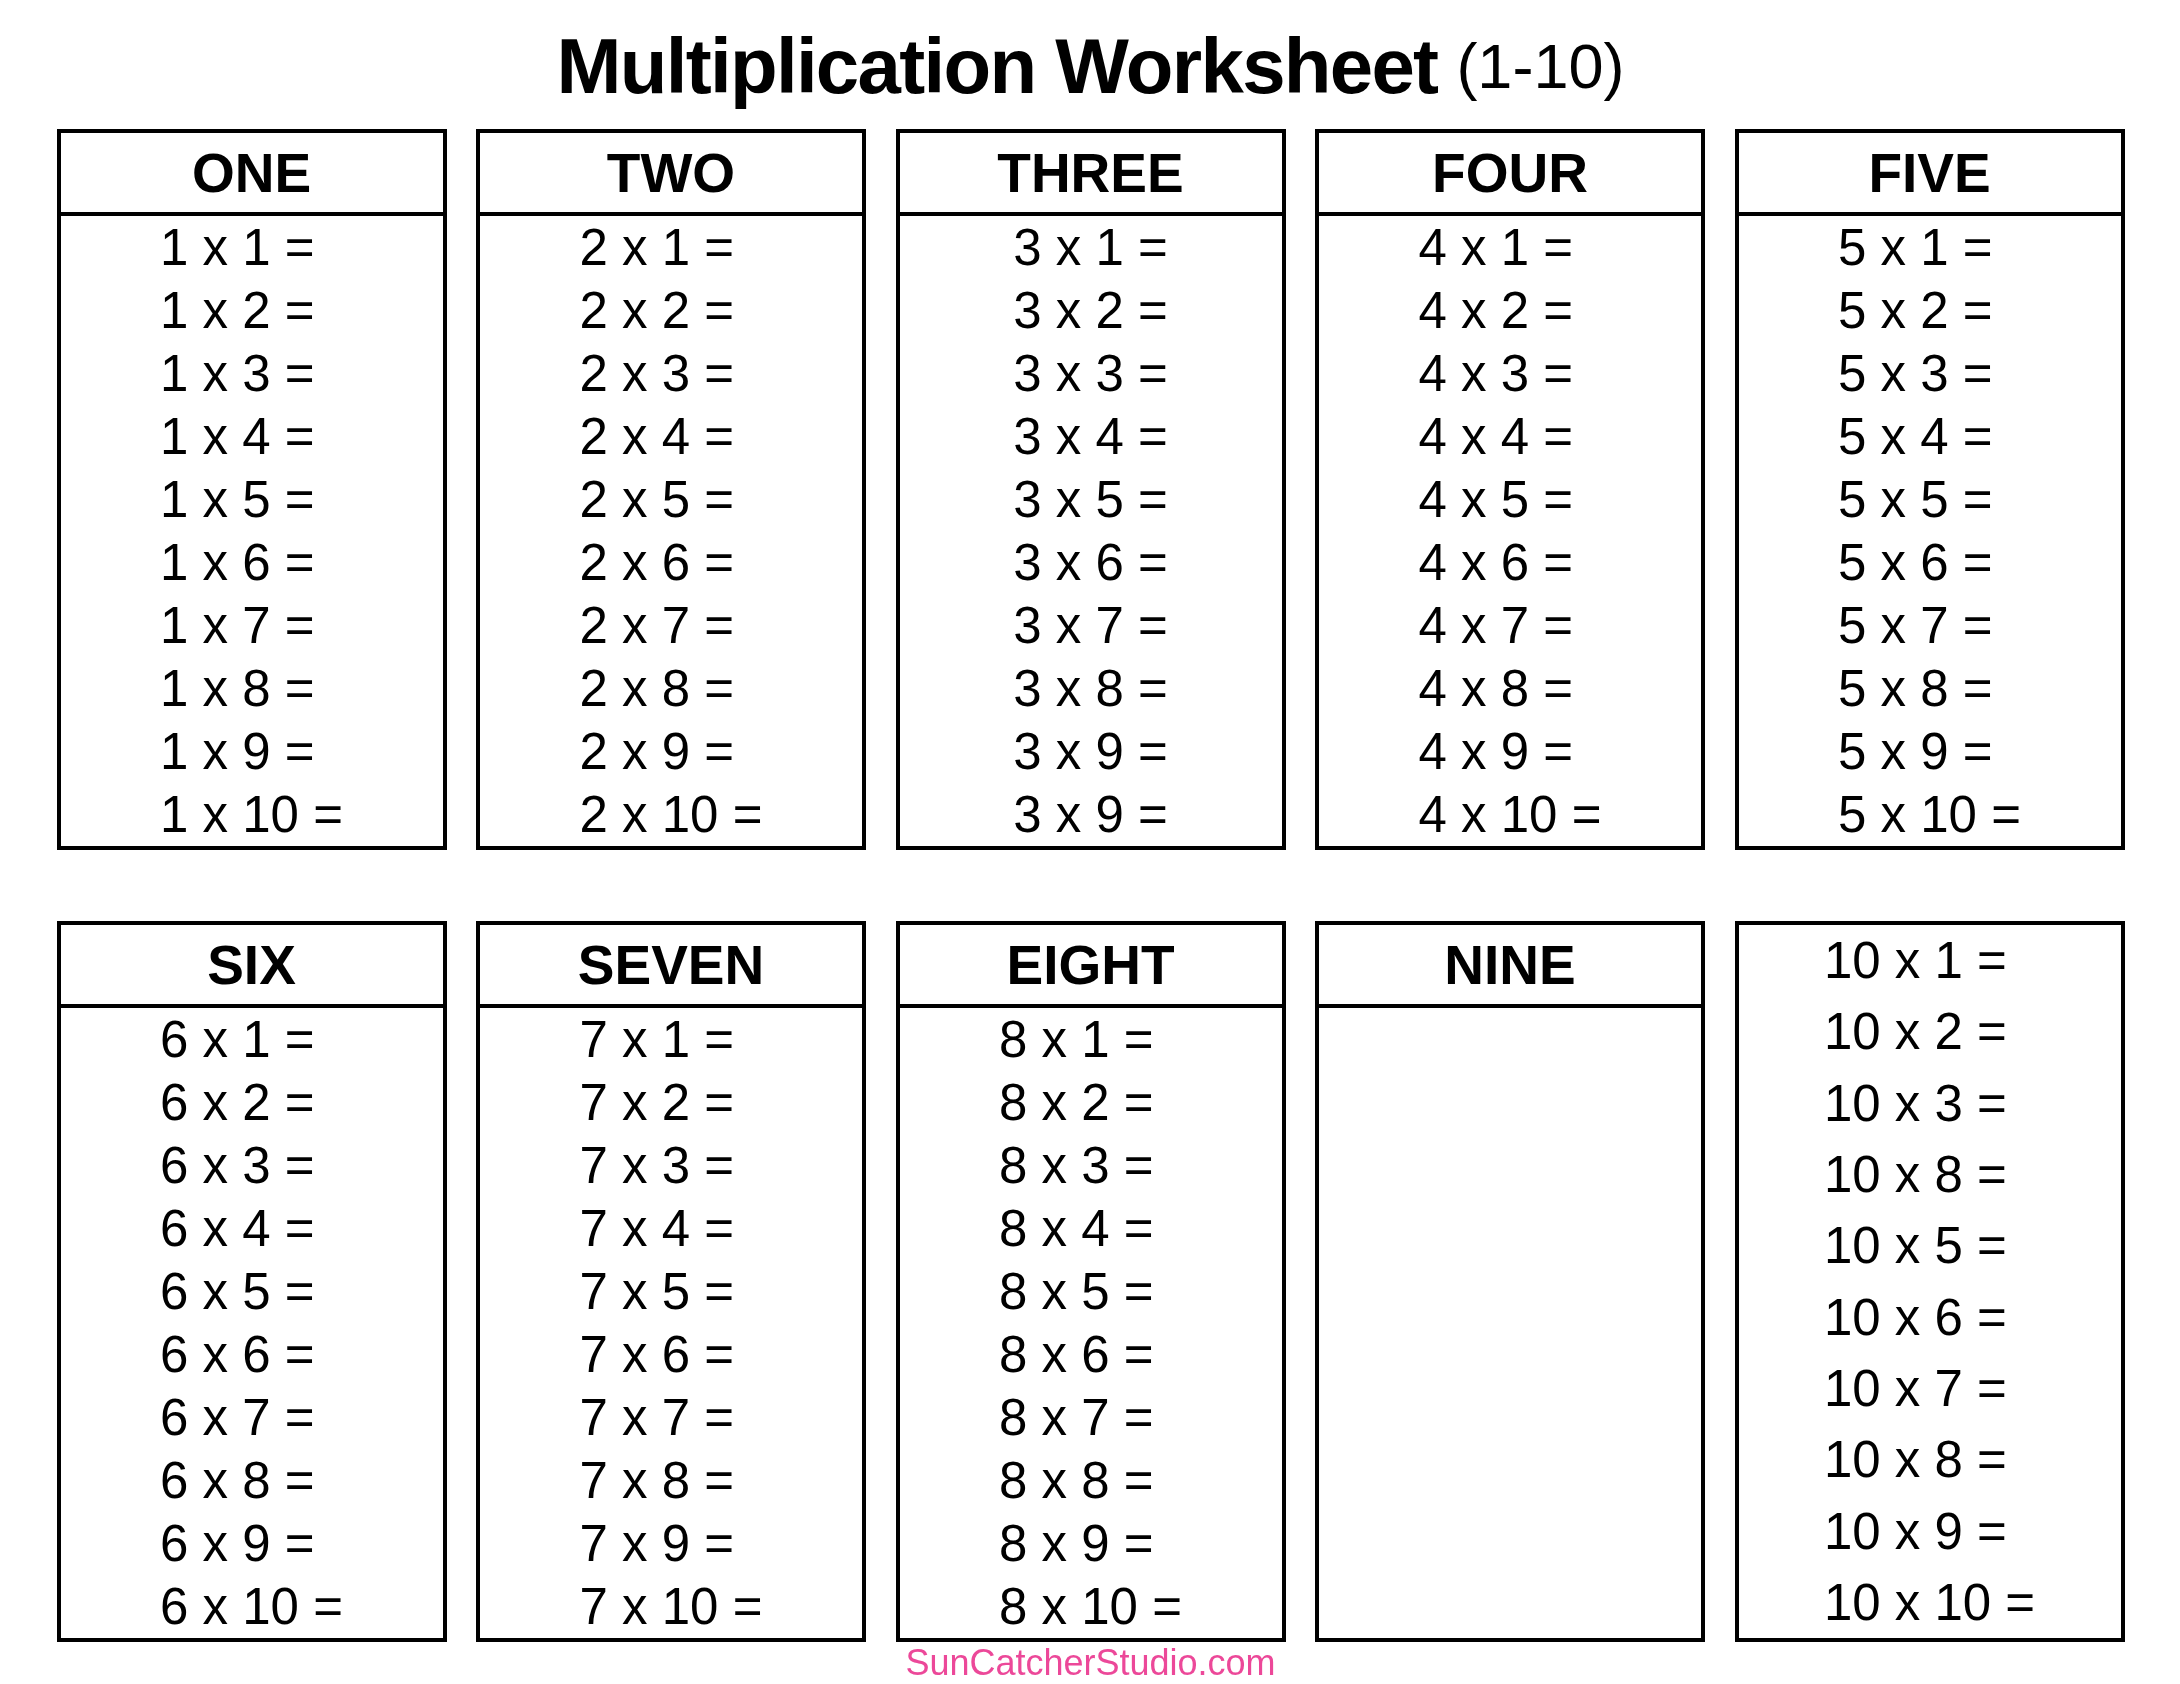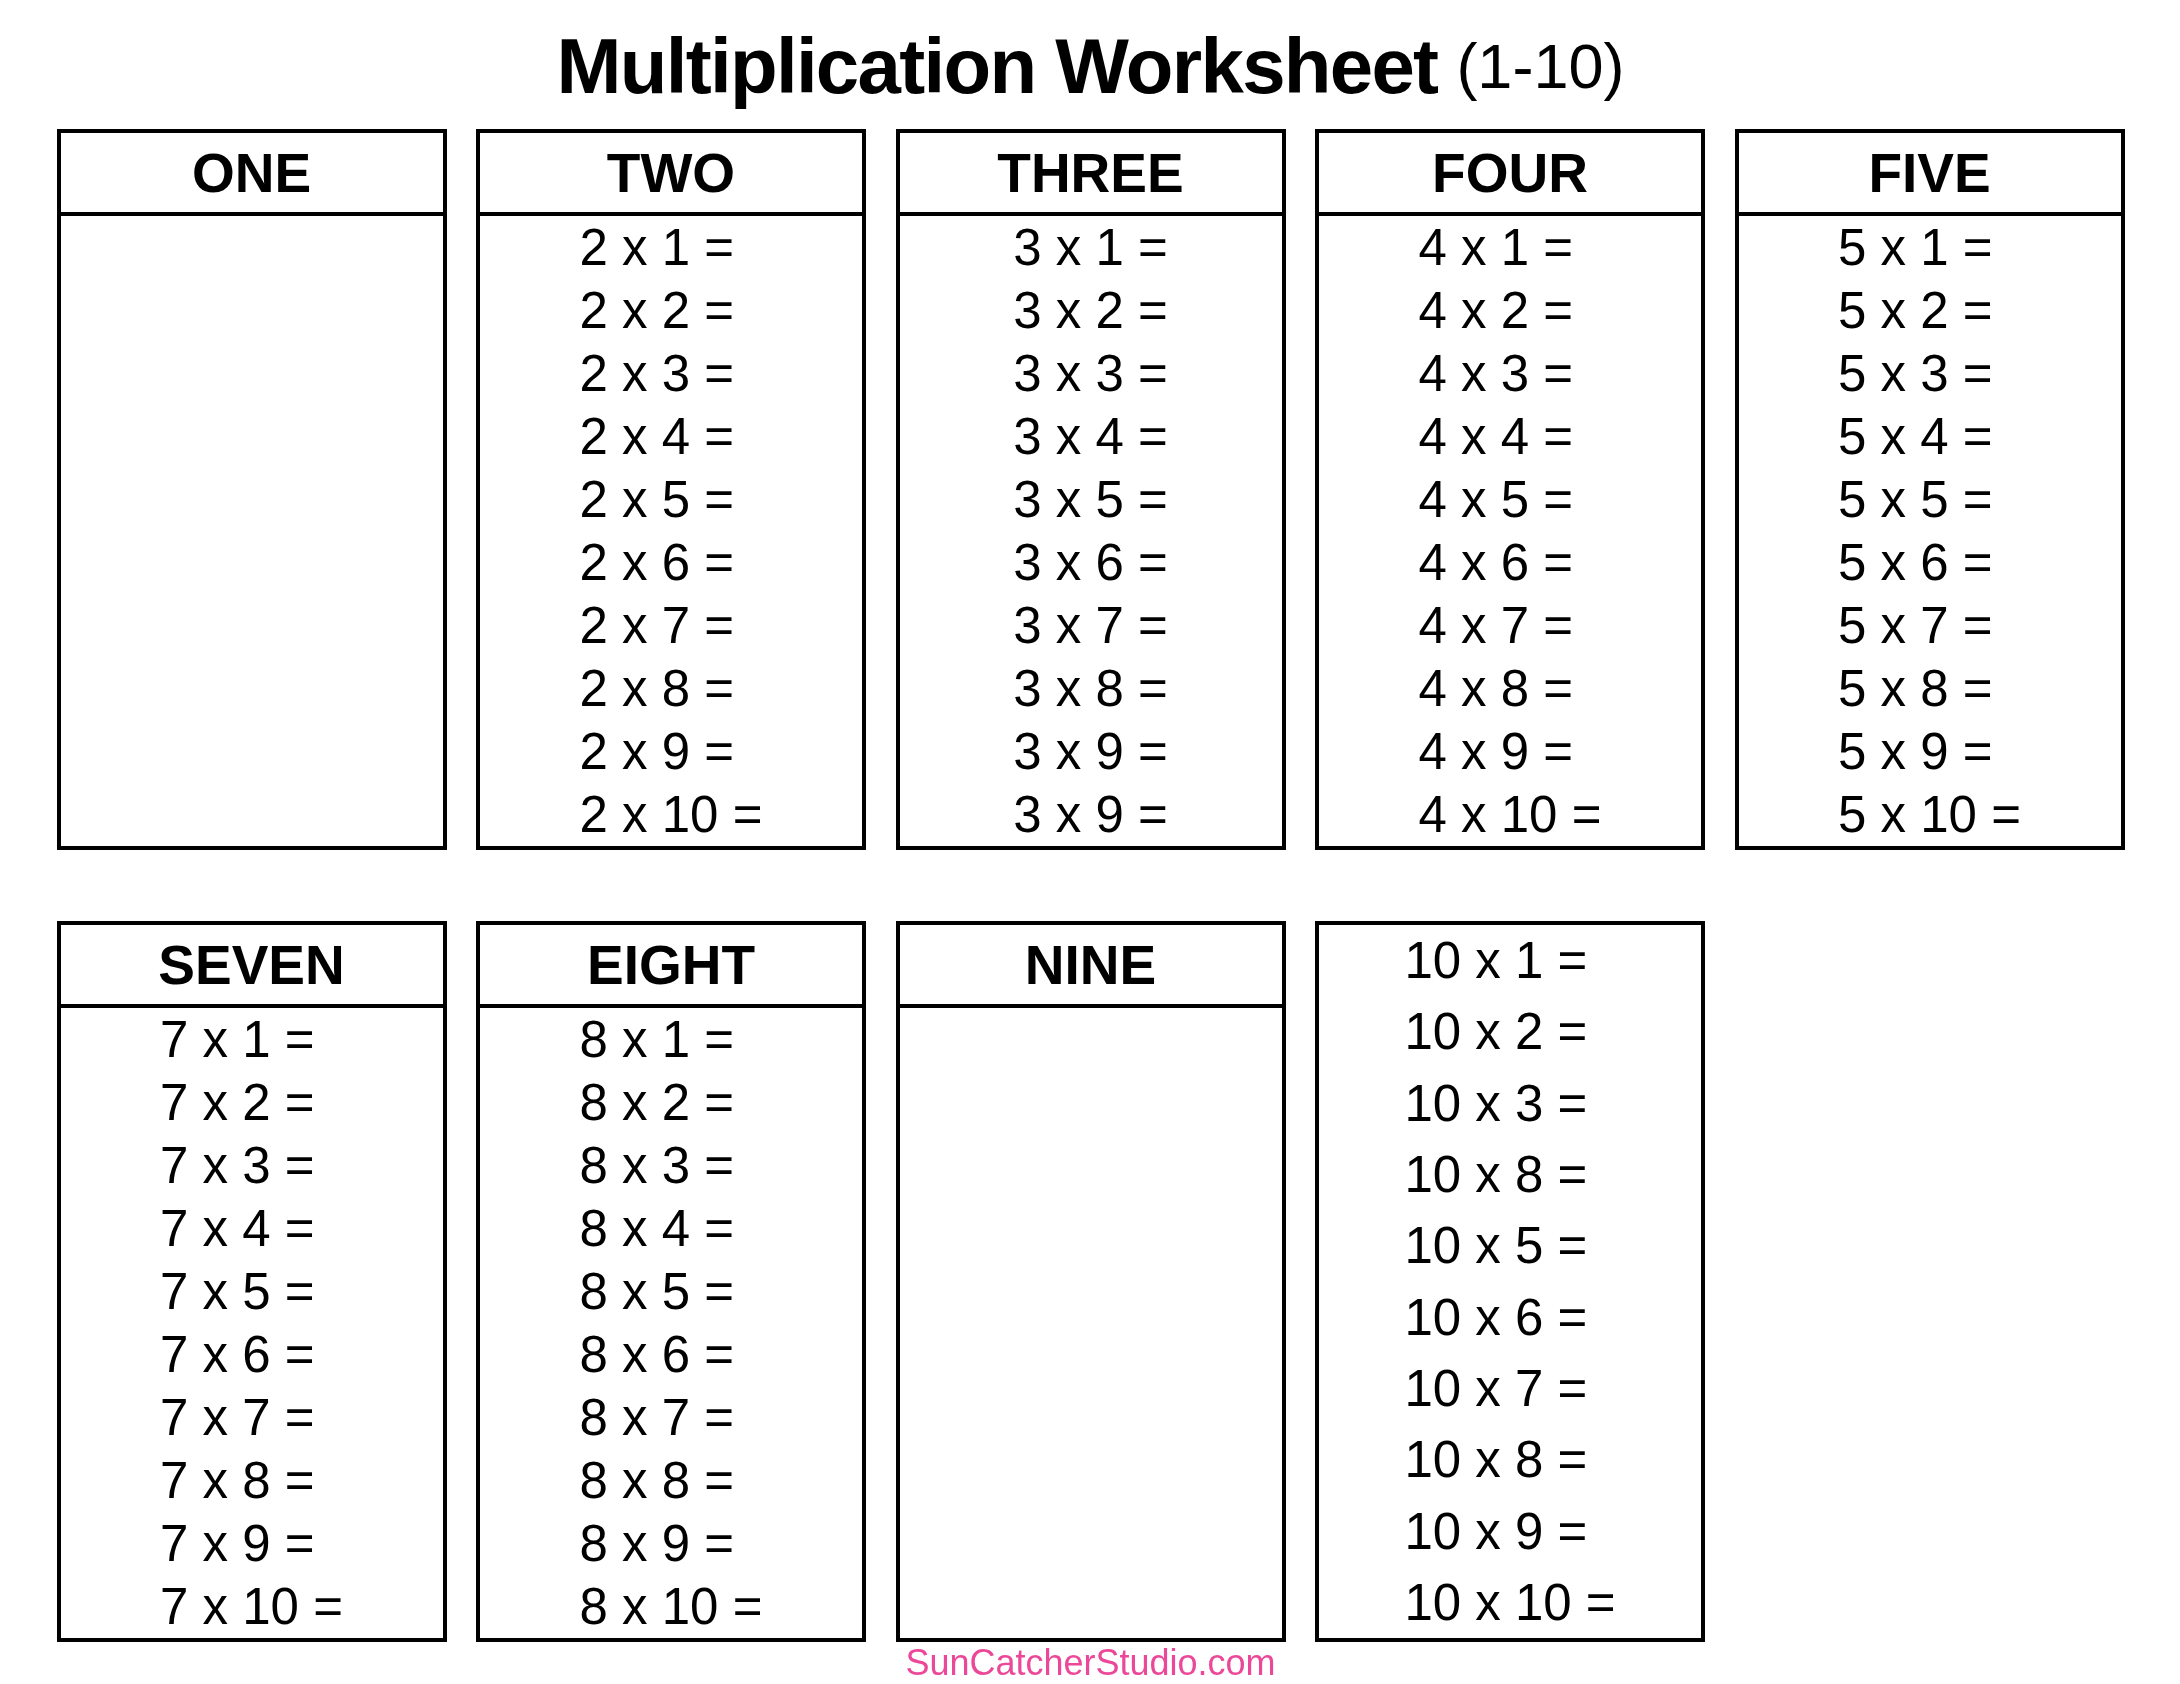--- a/index.html
+++ b/index.html
@@ -79,20 +79,34 @@
 <div class="page">
 
   <div class="header-row">
     <span class="title-main">Multiplication Worksheet</span>
     <span class="title-range">(1-10)</span>
   </div>
 
   <div class="grid" id="tables-grid">
   <section class="table-box">
     <div class="table-header">ONE</div>
+    <div class="table-body">
+      <div class="problems">
+            <div class="problem">1 x 1 =</div>
+            <div class="problem">1 x 2 =</div>
+            <div class="problem">1 x 3 =</div>
+            <div class="problem">1 x 4 =</div>
+            <div class="problem">1 x 5 =</div>
+            <div class="problem">1 x 6 =</div>
+            <div class="problem">1 x 7 =</div>
+            <div class="problem">1 x 8 =</div>
+            <div class="problem">1 x 9 =</div>
+            <div class="problem">1 x 10 =</div>
+          </div>
+    </div>
   </section>
 
   <section class="table-box">
     <div class="table-header">TWO</div>
     <div class="table-body">
       <div class="problems">
             <div class="problem">2 x 1 =</div>
             <div class="problem">2 x 2 =</div>
             <div class="problem">2 x 3 =</div>
             <div class="problem">2 x 4 =</div>
@@ -153,20 +167,37 @@
             <div class="problem">5 x 5 =</div>
             <div class="problem">5 x 6 =</div>
             <div class="problem">5 x 7 =</div>
             <div class="problem">5 x 8 =</div>
             <div class="problem">5 x 9 =</div>
             <div class="problem">5 x 10 =</div>
           </div>
     </div>
   </section>
 
+  <section class="table-box">
+    <div class="table-header">SIX</div>
+    <div class="table-body">
+      <div class="problems">
+            <div class="problem">6 x 1 =</div>
+            <div class="problem">6 x 2 =</div>
+            <div class="problem">6 x 3 =</div>
+            <div class="problem">6 x 4 =</div>
+            <div class="problem">6 x 5 =</div>
+            <div class="problem">6 x 6 =</div>
+            <div class="problem">6 x 7 =</div>
+            <div class="problem">6 x 8 =</div>
+            <div class="problem">6 x 9 =</div>
+            <div class="problem">6 x 10 =</div>
+          </div>
+    </div>
+  </section>
 
   <section class="table-box">
     <div class="table-header">SEVEN</div>
     <div class="table-body">
       <div class="problems">
             <div class="problem">7 x 1 =</div>
             <div class="problem">7 x 2 =</div>
             <div class="problem">7 x 3 =</div>
             <div class="problem">7 x 4 =</div>
             <div class="problem">7 x 5 =</div>

